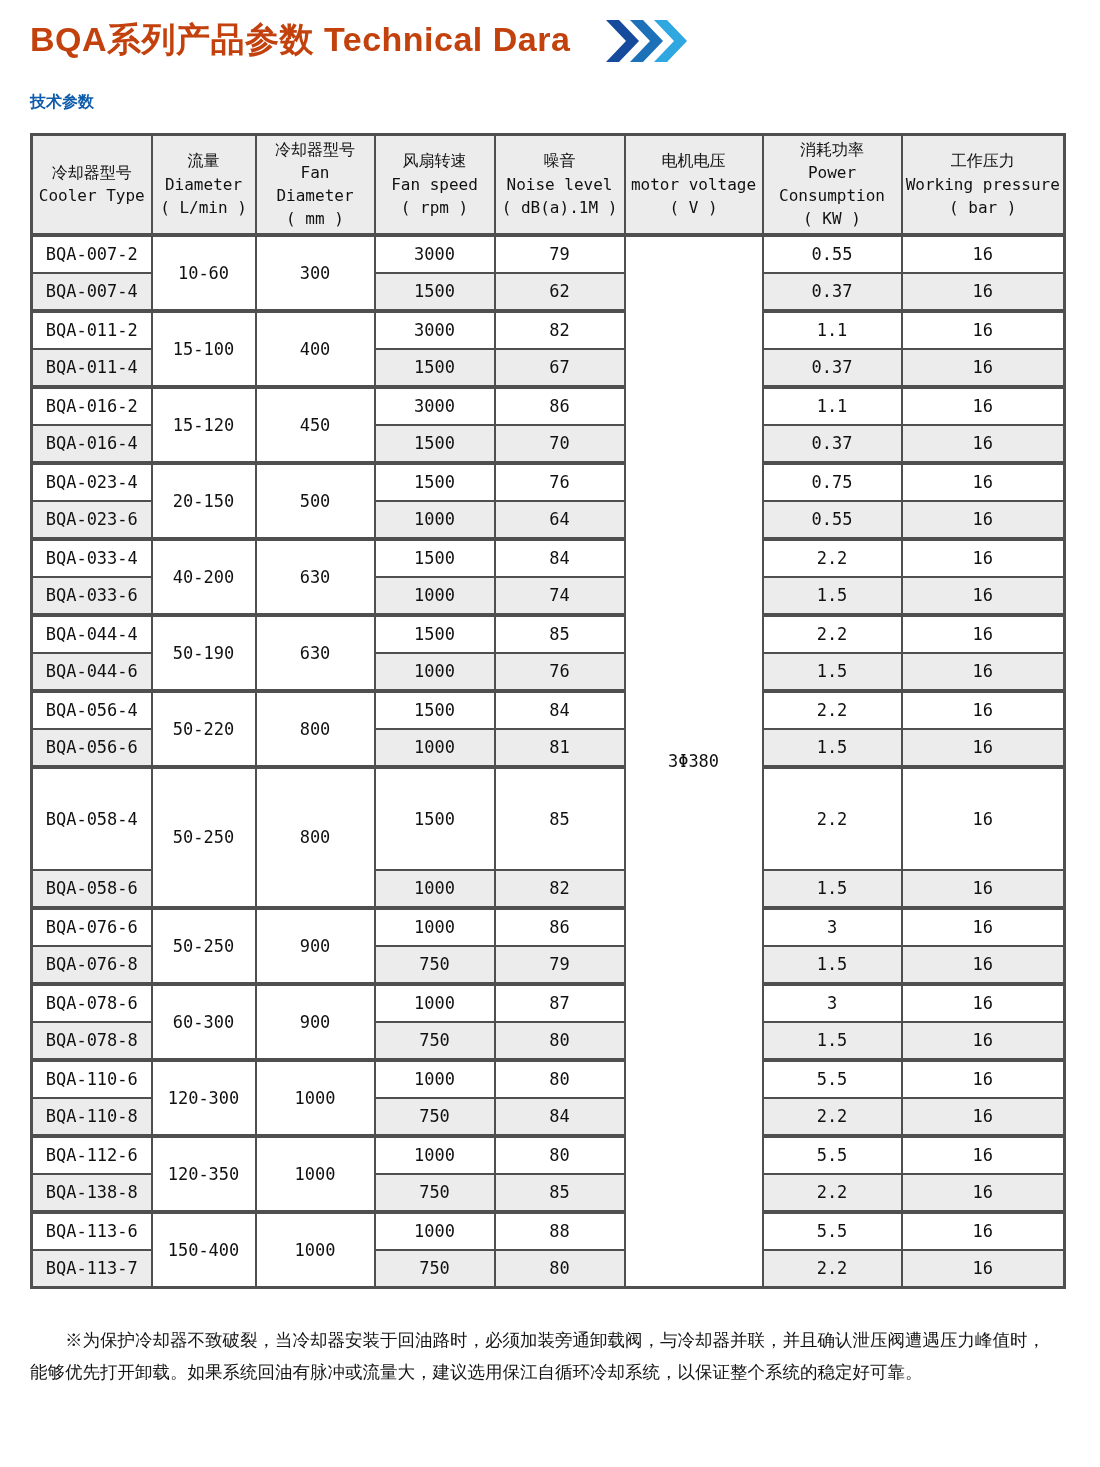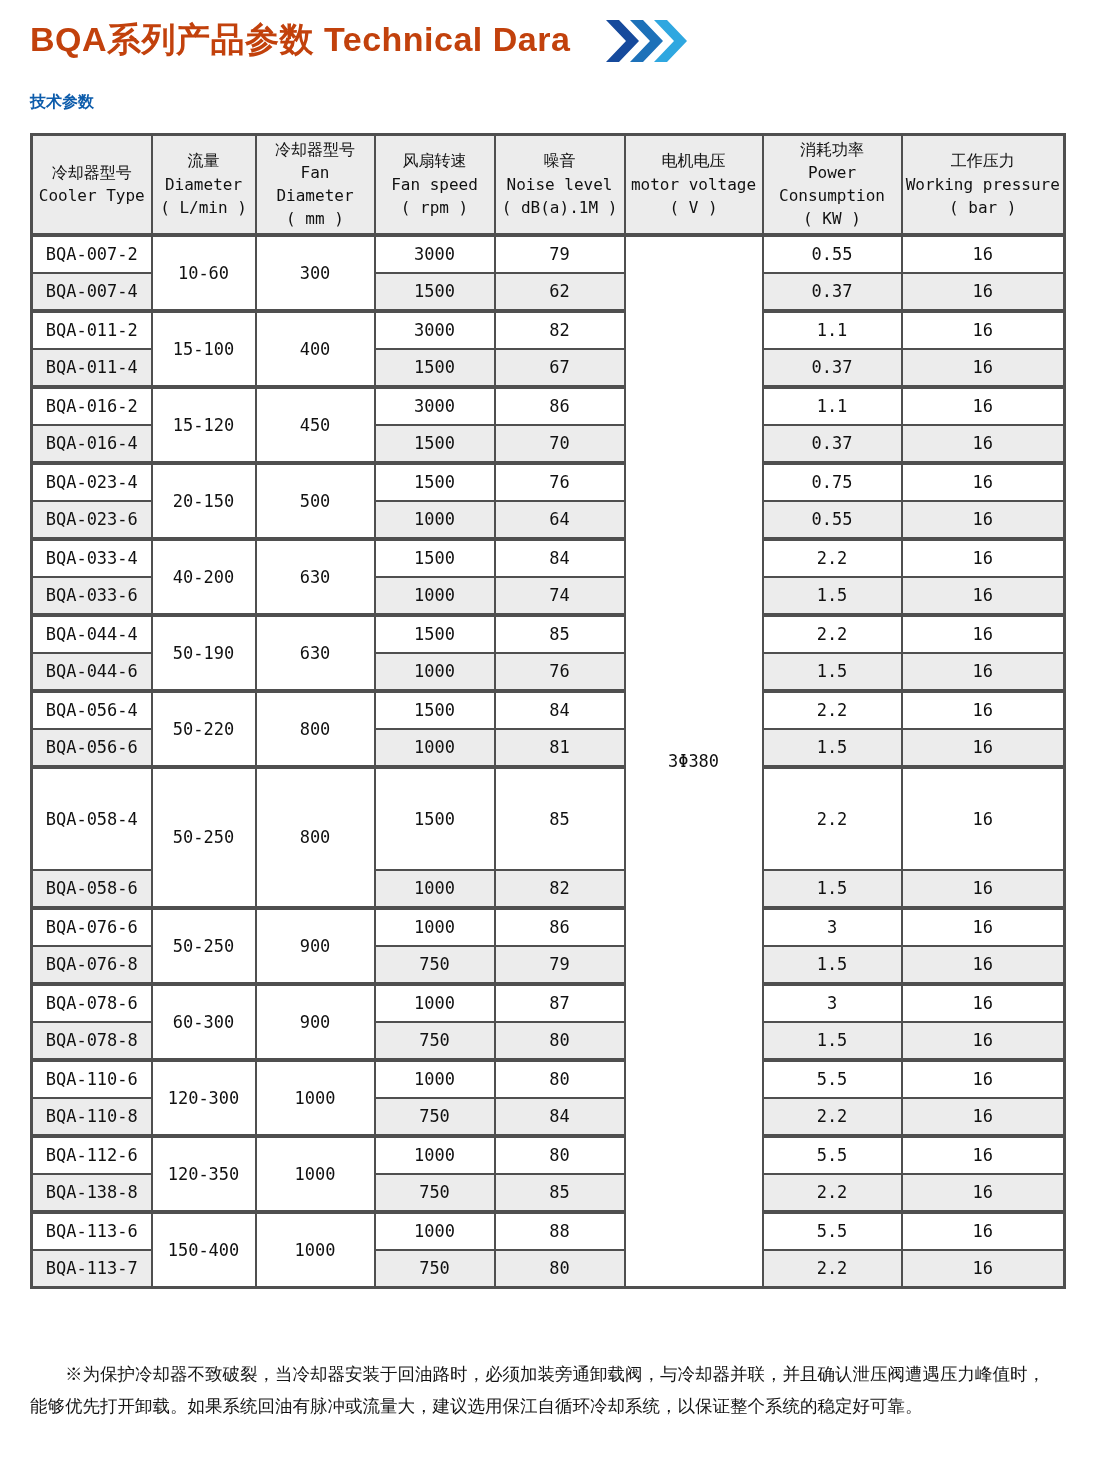--- a/index.html
+++ b/index.html
@@ -38,22 +38,22 @@
     font-size:16px;line-height:1.45;color:#111;
   }
   table.spec td{
     height:38px;font-size:17px;color:#111;background:#ffffff;
   }
   tr.row-group-start td{border-top:4px solid #4f4f4f;}
   tr.row-alt td{background:#ececec;}
   tr.row-tall td{height:103px;}
   
   .note{
-    margin-top:70px;width:1015px;
-    font-family:Liberation Mono, monospace;
+    margin-top:35px;width:1015px;
+    font-family:Liberation Sans, sans-serif;
     font-size:17.5px;line-height:1.85;color:#141414;
     text-indent:2em;text-align:justify;
   }
 </style>
 </head>
 <body>
 
 <div class="title-row">
   <div class="page-title">BQA系列产品参数 Technical Dara</div>
   <svg class="chevrons" width="100" height="42" viewBox="0 0 100 42" aria-hidden="true">

